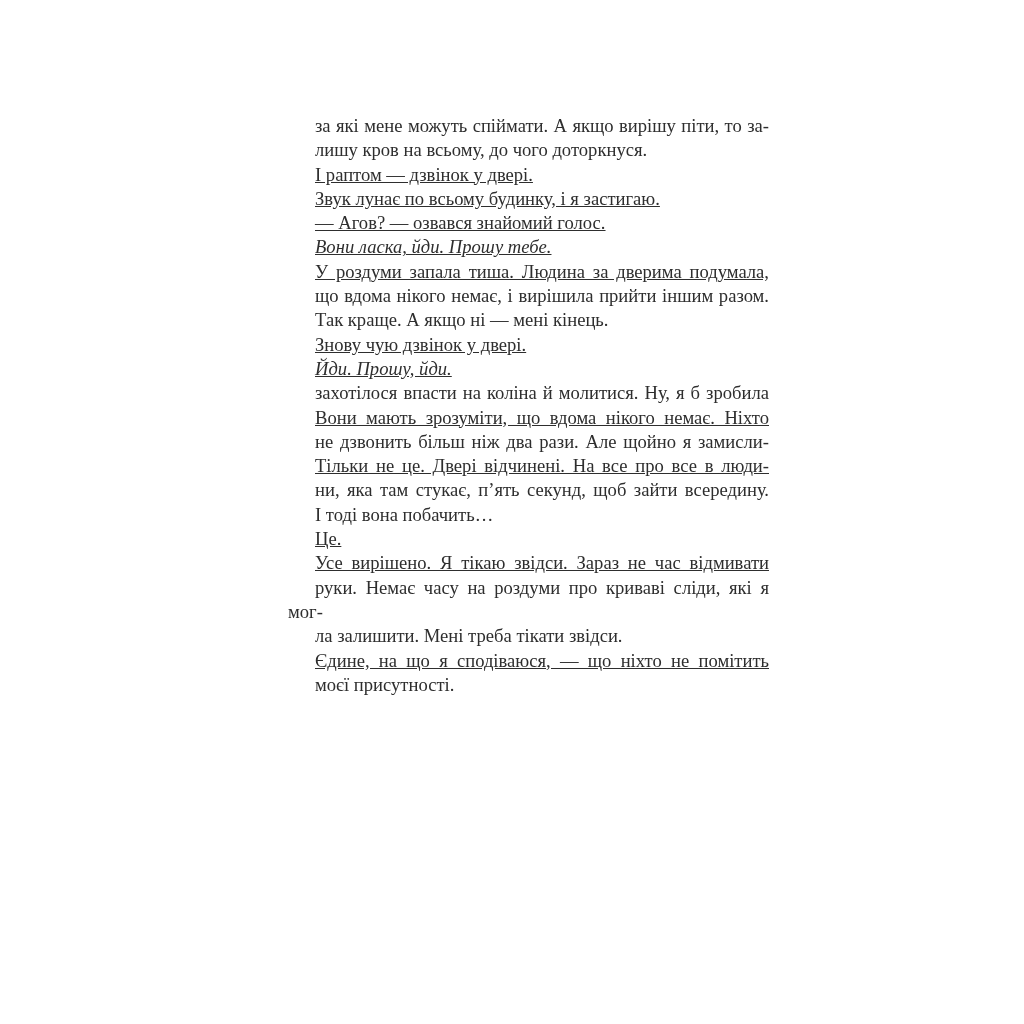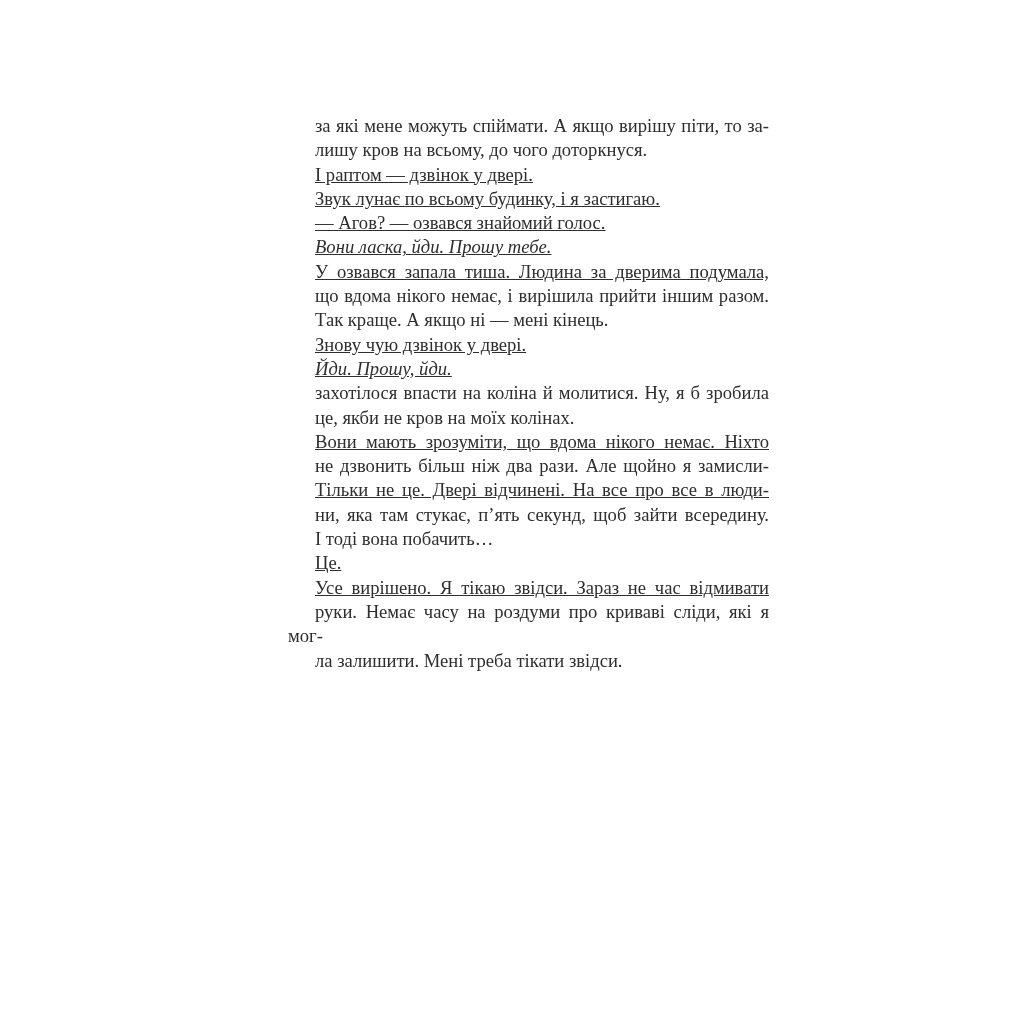--- a/index.html
+++ b/index.html
@@ -41,36 +41,35 @@
 
   <p>
     <span class="line first end">— Агов? — озвався знайомий голос.</span>
   </p>
 
   <p class="it">
     <span class="line first end">Вони ласка, йди. Прошу тебе.</span>
   </p>
 
   <p>
-    <span class="line first">У озвався запала тиша. Людина за дверима подумала,</span>
+    <span class="line first">У роздуми запала тиша. Людина за дверима подумала,</span>
     <span class="line">що вдома нікого немає, і вирішила прийти іншим разом.</span>
     <span class="line end">Так краще. А якщо ні — мені кінець.</span>
   </p>
 
   <p>
     <span class="line first end">Знову чую дзвінок у двері.</span>
   </p>
 
   <p class="it">
     <span class="line first end">Йди. Прошу, йди.</span>
   </p>
 
   <p>
     <span class="line">захотілося впасти на коліна й молитися. Ну, я б зробила</span>
-    <span class="line end">це, якби не кров на моїх колінах.</span>
   </p>
 
   <p>
     <span class="line first">Вони мають зрозуміти, що вдома нікого немає. Ніхто</span>
     <span class="line">не дзвонить більш ніж два рази. Але щойно я замисли-</span>
   </p>
 
   <p>
     <span class="line first">Тільки не це. Двері відчинені. На все про все в люди-</span>
     <span class="line">ни, яка там стукає, п’ять секунд, щоб зайти всередину.</span>
@@ -80,14 +79,18 @@
   <p>
     <span class="line first end">Це.</span>
   </p>
 
   <p>
     <span class="line first">Усе вирішено. Я тікаю звідси. Зараз не час відмивати</span>
     <span class="line">руки. Немає часу на роздуми про криваві сліди, які я мог-</span>
     <span class="line end">ла залишити. Мені треба тікати звідси.</span>
   </p>
 
+  <p>
+    <span class="line first">Єдине, на що я сподіваюся, — що ніхто не помітить</span>
+    <span class="line end">моєї присутності.</span>
+  </p>
 
 </div>
 
 </body></html>

